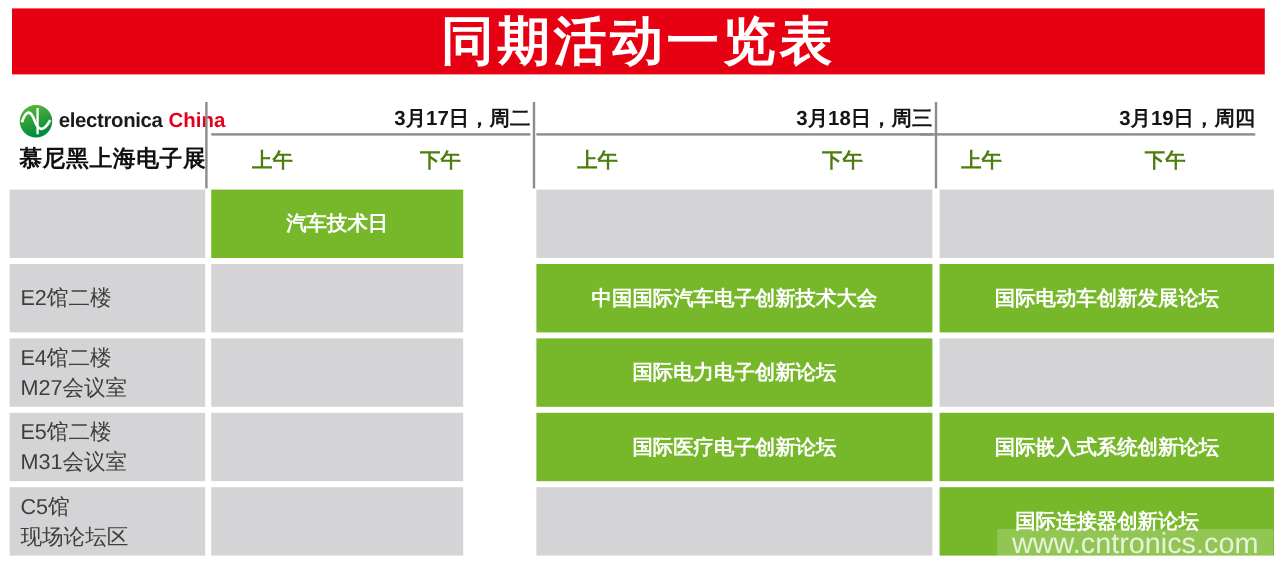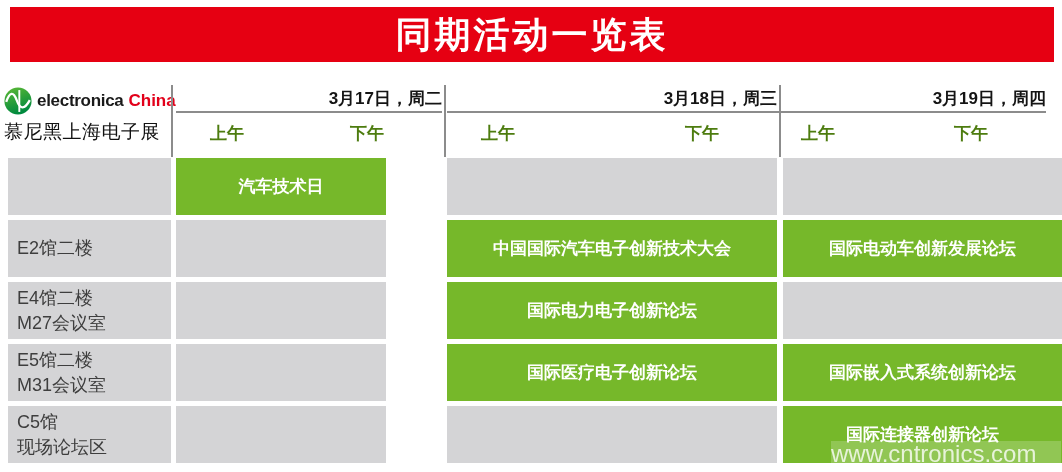--- a/index.html
+++ b/index.html
@@ -5,32 +5,32 @@
   html,body { margin:0; padding:0; background:#fff; }
   .stage {
     position:relative; width:1062px; height:472px; background:#ffffff;
     overflow:hidden; font-family:"Liberation Sans","DejaVu Sans",sans-serif;
   }
 
   
   .banner {
     position:absolute; left:10px; top:7px; width:1044px; height:55px;
     background:var(--banner-red,#e60012); color:#ffffff;
-    font-size:36px; font-weight:bold; text-align:center; line-height:56px;
+    font-size:44px; font-weight:bold; text-align:center; line-height:56px;
     letter-spacing:3px;
   }
 
   
-  .logo-block { position:absolute; left:4px; top:86px; width:166px; }
+  .logo-block { position:absolute; left:16px; top:86px; width:166px; }
   .logo-row { display:flex; align-items:center; gap:5px; height:30px; }
   .logo-icon { width:28px; height:28px; flex:0 0 auto; }
   .brand-name { font-size:17px; font-weight:bold; color:#1a1a1a; letter-spacing:-0.3px; }
   .brand-region { font-size:17px; font-weight:bold; color:var(--brand-red,#e2001a); }
   .logo-sub {
-    margin-top:3px; font-size:19px; font-weight:normal; color:#111;
+    margin-top:3px; font-size:19px; font-weight:bold; color:#111;
     letter-spacing:0.5px; white-space:nowrap;
   }
 
   
   .day-head { position:absolute; top:86px; height:72px; }
   .dh1 { left:176px; width:266px; }
   .dh2 { left:447px; width:330px; }
   .dh3 { left:767px; width:279px; }
   .day-date {
     height:25px; line-height:25px; text-align:right;
@@ -61,21 +61,21 @@
   .empty { background:var(--cell-gray,#d4d4d6); }
   .event {
     background:var(--event-green,#76b82a); color:#ffffff;
     font-size:17px; font-weight:bold;
     display:flex; align-items:center; justify-content:center; text-align:center;
   }
 
   
   .watermark {
     position:absolute; left:831px; top:441px; width:230px; height:26px;
-    line-height:26px; font-size:24px; white-space:nowrap;
+    line-height:26px; text-align:center; font-size:24px; white-space:nowrap;
     color:rgba(255,255,255,0.78); background:rgba(255,255,255,0.20);
   }
 </style>
 </head>
 <body>
 
 <div class="stage">
 
   <div class="banner">同期活动一览表</div>
 

